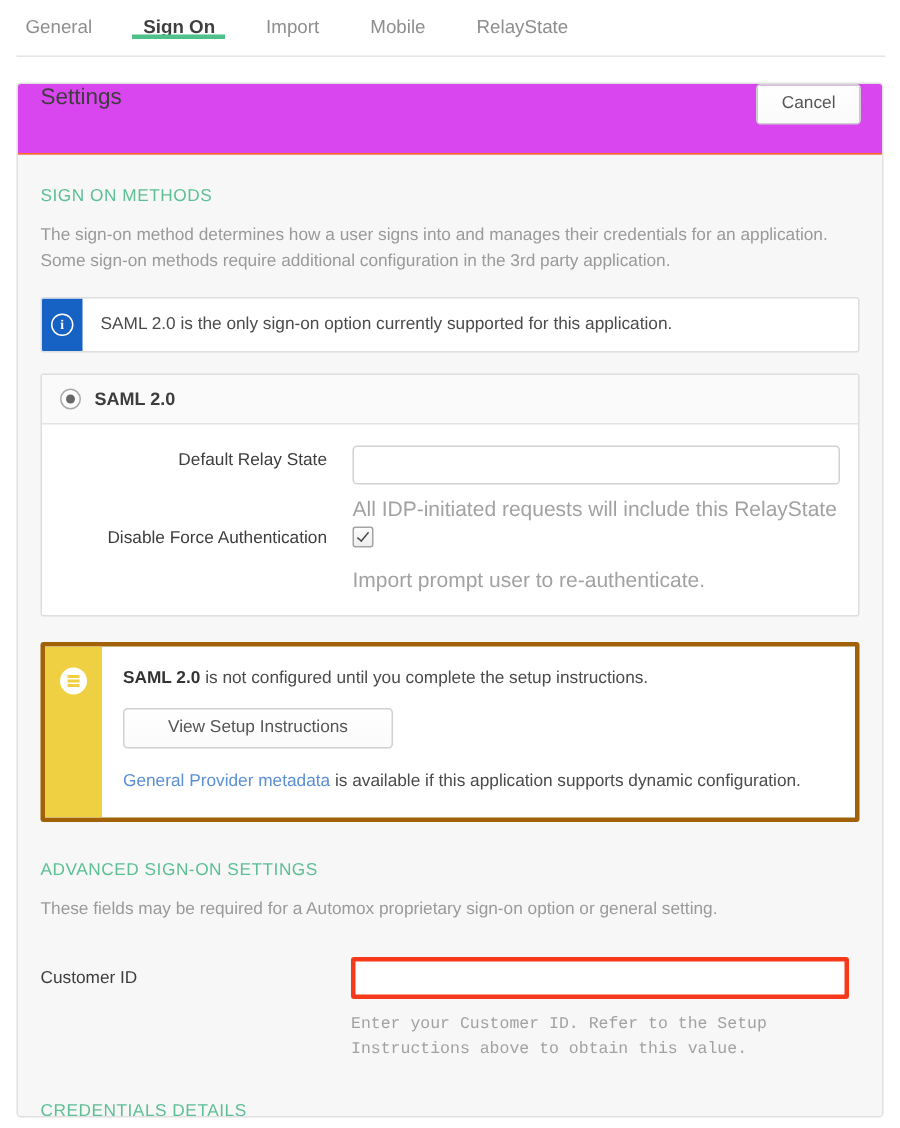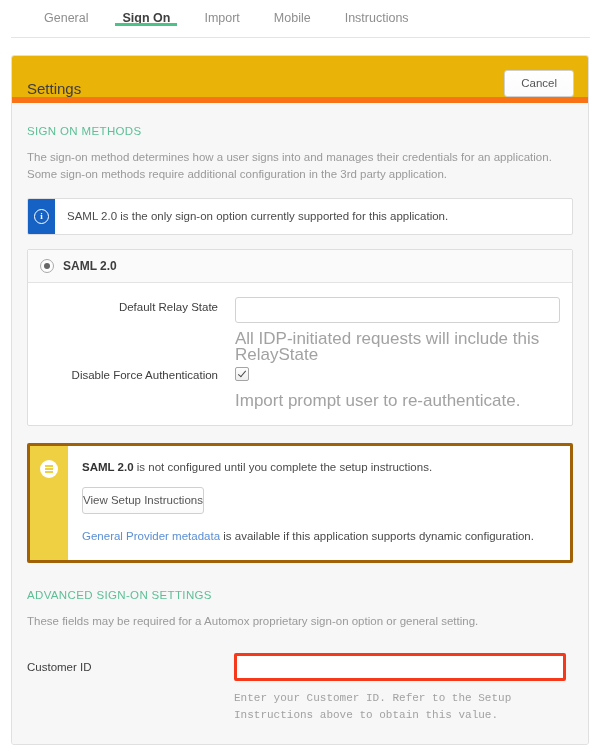--- a/index.html
+++ b/index.html
@@ -13,21 +13,21 @@
     font-family: "Liberation Sans", sans-serif;
     -webkit-font-smoothing: antialiased;
     overflow: hidden;
     position: relative;
   }
 
   
   .tabbar {
     position: relative;
     height: 38px;
-    padding-left: 27px;
+    padding-left: 0;
     box-sizing: border-box;
     background: #fff;
   }
   .tabbar-rule {
     position: absolute;
     left: 11px;
     right: 10px;
     bottom: 0;
     height: 1px;
     background: #e4e4e4;
@@ -69,24 +69,24 @@
     height: 690px;
     box-sizing: border-box;
     background: #f7f7f7;
     border: 1px solid #e0e0e0;
     border-radius: 3px;
     overflow: hidden;
   }
   .card-header {
     height: 47px;
     box-sizing: border-box;
-    background: #eab308;
-    border-bottom: 6px solid #f97316;
-    display: flex;
-    align-items: flex-end;
+    background: #d946ef;
+    border-bottom: 1px solid #f97316;
+    display: flex;
+    align-items: flex-start;
     justify-content: space-between;
     padding: 0 14px 0 15px;
   }
   .card-title {
     font-size: 15px;
     color: #3d3d3d;
     font-weight: normal;
   }
   .btn {
     font-family: "Liberation Sans", sans-serif;
@@ -225,21 +225,21 @@
     height: 26px;
     border: 1px solid #d2d2d2;
     border-radius: 3px;
     background: #fff;
     font-family: "Liberation Sans", sans-serif;
     font-size: 11.5px;
     padding: 0 7px;
     color: #333;
   }
   .field-hint {
-    font-size: 17px;
+    font-size: 14px;
     color: #a2a2a2;
     margin-top: 8px;
     line-height: 16px;
   }
   .checkbox {
     width: 12px;
     height: 12px;
     border: 1px solid #a4a4a4;
     border-radius: 2px;
     background: linear-gradient(#fdfdfd, #eeeeee);
@@ -295,21 +295,21 @@
     height: 1.6px;
     background: #f0d043;
   }
   .warn-body { padding: 14px 14px 16px 14px; }
   .warn-line {
     font-size: 11.5px;
     color: #4b4b4b;
     line-height: 15px;
   }
   .warn-line b { color: #333; }
-  .warn-body .btn { margin-top: 12px; padding: 6px 0; font-size: 11.5px; }
+  .warn-body .btn { margin-top: 12px; padding: 6px 29px; font-size: 11.5px; }
   .warn-meta {
     margin-top: 15px;
     font-size: 11.5px;
     color: #4b4b4b;
     line-height: 15px;
   }
   .link {
     color: #5b8fd4;
     text-decoration: none;
     cursor: pointer;
@@ -355,21 +355,21 @@
 </style>
 </head>
 <body>
 
 <div class="tabbar">
   <div class="tabs">
     <div class="tab"><span>General</span></div>
     <div class="tab active"><span>Sign On</span></div>
     <div class="tab"><span>Import</span></div>
     <div class="tab"><span>Mobile</span></div>
-    <div class="tab"><span>Instructions</span></div>
+    <div class="tab"><span>RelayState</span></div>
   </div>
   <div class="tabbar-rule"></div>
 </div>
 
 <div class="card">
 
   <div class="card-header">
     <div class="card-title">Settings</div>
     <button class="btn">Cancel</button>
   </div>

